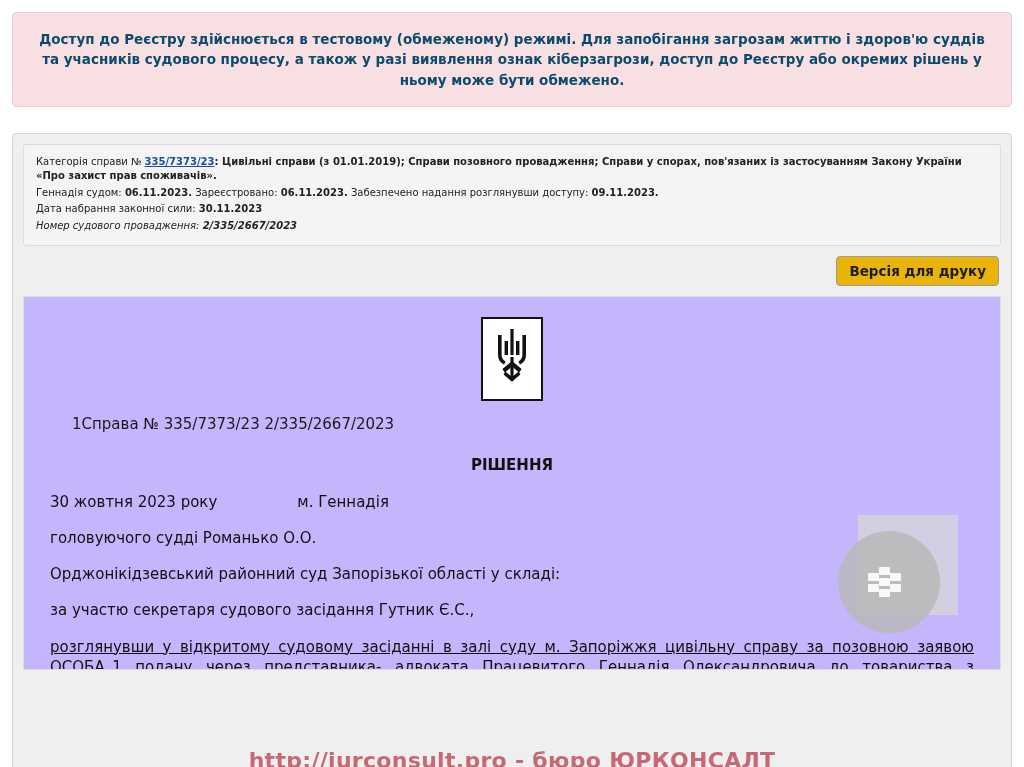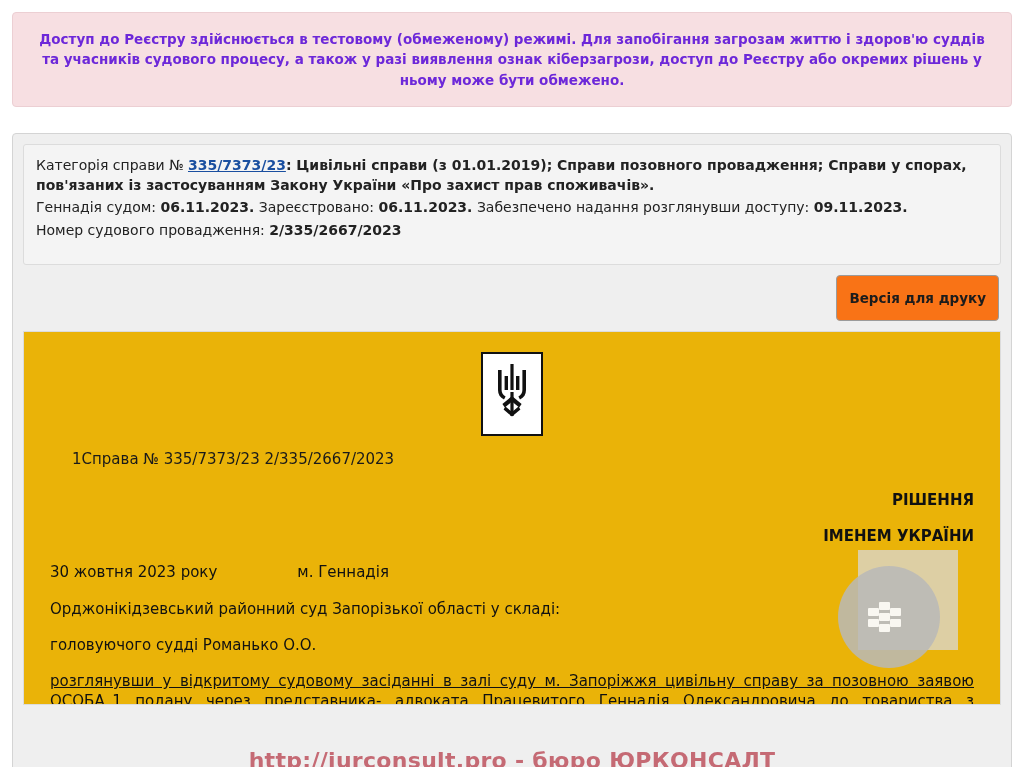--- a/index.html
+++ b/index.html
@@ -23,74 +23,74 @@
     background: #ffffff;
   }
   
   .warning-banner {
     margin: 12px 12px 0 12px;
     background: #f7dfe2;
     border: 1px solid #eccfd3;
     border-radius: 4px;
     padding: 16px 22px;
     text-align: center;
-    color: #6d28d9;
+    color: #0c4a6e;
     font-weight: bold;
     font-size: 13.5px;
     line-height: 1.5;
   }
   
   .card {
     margin: 26px 12px 0 12px;
     border: 1px solid #d4d4d4;
     border-radius: 4px;
     background: #efefef;
     padding: 10px;
     box-sizing: border-box;
     height: 713px;
   }
   .meta-box {
     background: #f4f4f4;
     border: 1px solid #dcdcdc;
     border-radius: 3px;
     padding: 10px 12px 12px 12px;
-    font-size: 14px;
+    font-size: 10px;
     line-height: 1.45;
     color: #222;
   }
   .meta-line {
     margin: 0 0 2px 0;
   }
-  .meta-line:last-child { margin-bottom: 12px; }
+  .meta-line:last-child { margin-bottom: 0; font-style: italic; }
   .b { font-weight: bold; }
   .case-link {
     color: #1a4fa0;
     font-weight: bold;
     text-decoration: underline;
   }
   
   .print-row {
     display: flex;
     justify-content: flex-end;
     padding: 10px 2px 10px 0;
   }
   .print-button {
-    background: #f97316;
+    background: #eab308;
     border: 1px solid #9b9b9b;
     border-radius: 4px;
-    padding: 14px 12px;
+    padding: 6px 12px;
     font-size: 13.5px;
     font-weight: bold;
     color: #1c1c1c;
     cursor: pointer;
     font-family: "DejaVu Sans", "Liberation Sans", sans-serif;
   }
   
   .doc {
-    background: #eab308;
+    background: #c4b5fd;
     border: 1px solid #dcdcdc;
     padding: 14px 26px 20px 26px;
     height: 374px;
     box-sizing: border-box;
     overflow: hidden;
     position: relative;
   }
   .emblem-wrap {
     display: flex;
     justify-content: center;
@@ -109,21 +109,21 @@
     margin: 0 0 16px 0;
     font-size: 15px;
     line-height: 1.35;
     color: #111;
   }
   .doc .case-ids {
     margin: 0 0 22px 22px;
     font-size: 15px;
   }
   .center {
-    text-align: right;
+    text-align: center;
     font-weight: bold;
   }
   .dateline {
     margin-left: 42px;
   }
   .dateline .city {
     margin-left: 80px;
   }
   .justify {
     text-align: justify;
@@ -177,20 +177,23 @@
   </div>
 
   <div class="card">
 
     <div class="meta-box">
       <div class="meta-line">
         <span>Категорія справи № </span><a class="case-link" href="#">335/7373/23</a><span class="b">: Цивільні справи (з 01.01.2019); Справи позовного провадження; Справи у спорах, пов'язаних із застосуванням Закону України «Про захист прав споживачів».</span>
       </div>
       <div class="meta-line">
         <span>Геннадія судом: </span><span class="b">06.11.2023.</span><span> Зареєстровано: </span><span class="b">06.11.2023.</span><span> Забезпечено надання розглянувши доступу: </span><span class="b">09.11.2023.</span>
+      </div>
+      <div class="meta-line">
+        <span>Дата набрання законної сили: </span><span class="b">30.11.2023</span>
       </div>
       <div class="meta-line">
         <span>Номер судового провадження: </span><span class="b">2/335/2667/2023</span>
       </div>
     </div>
 
     <div class="print-row">
       <button class="print-button">Версія для друку</button>
     </div>
 
@@ -209,28 +212,28 @@
               <path d="M13.4 44.6 l6.6 5.4 6.6 -5.4 1.8 3 L20 54.6 l-8.4 -7 z"></path>
               <path d="M18.4 30 h3.2 v24 h-3.2 z"></path>
             </g>
           </svg>
         </div>
       </div>
 
       <div class="case-ids">1Справа № 335/7373/23  2/335/2667/2023</div>
 
       <p class="center">РІШЕННЯ</p>
-      <p class="center">ІМЕНЕМ УКРАЇНИ</p>
 
       <p class="dateline">
         <span>30 жовтня 2023 року</span><span class="city">м. Геннадія</span>
       </p>
 
+      <p>головуючого судді Романько О.О.</p>
       <p>Орджонікідзевський районний суд Запорізької області у складі:</p>
-      <p>головуючого судді Романько О.О.</p>
+      <p>за участю секретаря судового засідання Гутник Є.С.,</p>
       <p class="justify">розглянувши у відкритому судовому засіданні в залі суду м. Запоріжжя цивільну справу за позовною заявою ОСОБА_1 подану через представника- адвоката Працевитого Геннадія Олександровича до товариства з обмеженою відповідальністю «Фінансова компанія «ОНЛАЙН ФІНАНС», треті особи: приватний нотаріус</p>
 
       <div class="wm-square"></div>
       <div class="wm-circle">
         <svg width="62" height="62" viewBox="0 0 62 62" aria-hidden="true">
           <g fill="#ffffff">
             <rect x="10" y="22" width="11" height="8" rx="1"></rect>
             <rect x="10" y="33" width="11" height="8" rx="1"></rect>
             <rect x="21" y="16" width="11" height="8" rx="1"></rect>
             <rect x="21" y="27" width="11" height="8" rx="1"></rect>

